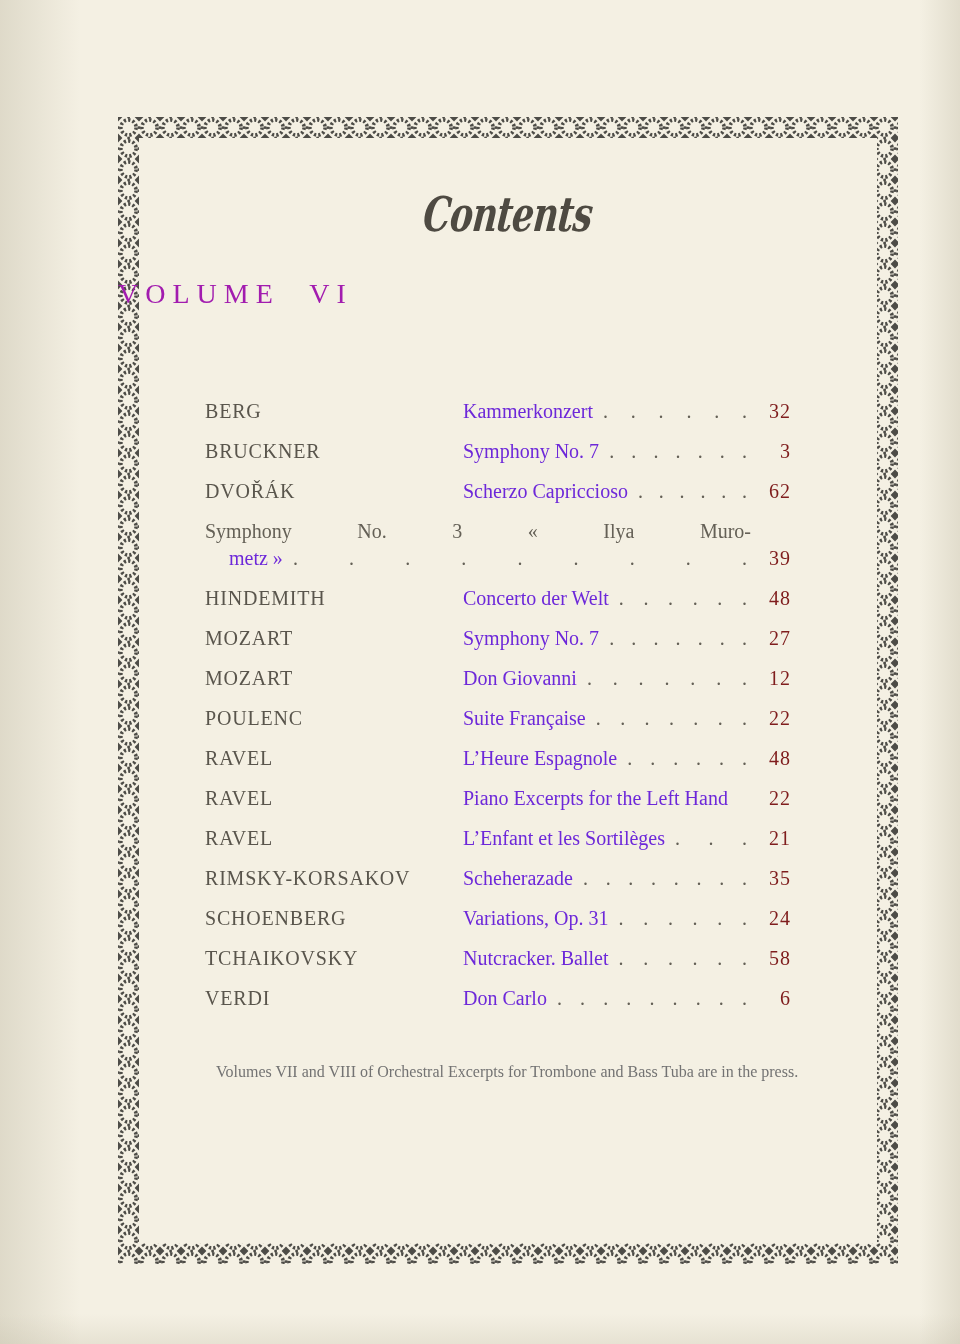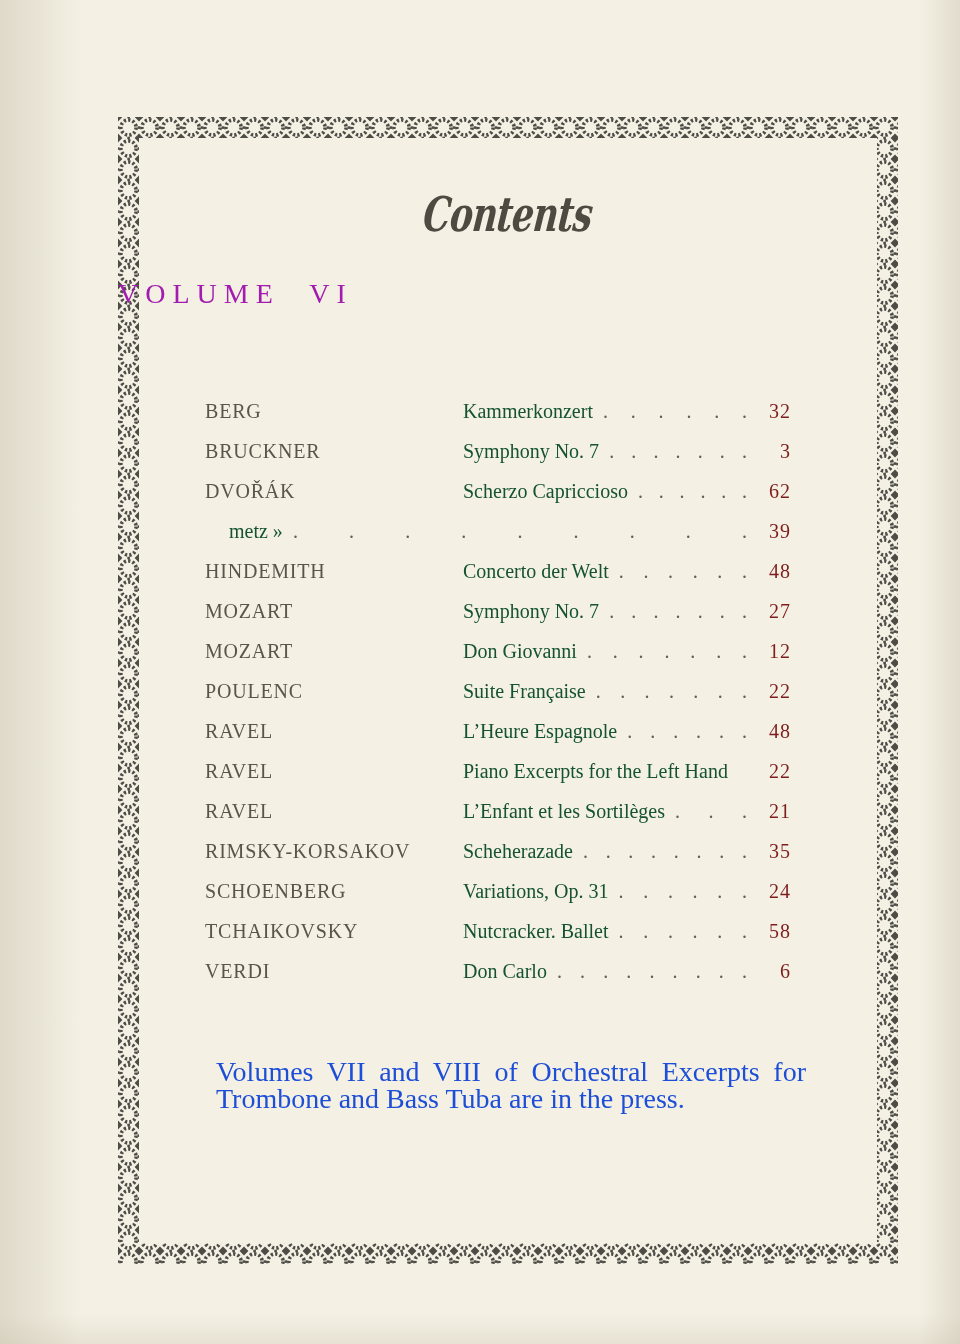--- a/index.html
+++ b/index.html
@@ -59,21 +59,21 @@
   }
   .row {
     display: flex; align-items: baseline;
     line-height: 27px; margin-bottom: 13px;
   }
   .comp {
     width: 258px; flex-shrink: 0;
     letter-spacing: 0.8px;
     color: #59554c;
   }
-  .work { white-space: nowrap; color: #14532d; }
+  .work { white-space: nowrap; color: #6d28d9; }
   .dots {
     flex: 1 1 auto; min-width: 0;
     margin: 0 8px 0 10px;
     text-align: justify;
     text-align-last: justify;
     color: #646056;
   }
   .num {
     width: 36px; flex-shrink: 0;
     text-align: right;
@@ -84,23 +84,23 @@
   .wline1 {
     text-align: justify; text-align-last: justify;
     padding-right: 40px;
     white-space: normal;
     color: #646056;
   }
   .wline2 { display: flex; align-items: flex-end; }
   .wline2 .work { padding-left: 24px; }
   .footer-note {
     position: absolute; left: 98px; top: 1058px; width: 590px;
-    font-size: 28px; line-height: 27px;
+    font-size: 16px; line-height: 27px;
     text-align: justify;
-    color: #1d4ed8;
+    color: #737373;
   }
 </style>
 </head>
 <body>
 
 <div class="page">
 
   <svg class="frame-svg" width="780" height="1147" viewBox="0 0 780 1147" aria-hidden="true">
     <defs>
       <path id="dm" d="M0 -4.4 L4.4 0 L0 4.4 L-4.4 0 Z" fill="#4d4c47"></path>
@@ -144,20 +144,21 @@
 
       <div class="row">
         <span class="comp">DVOŘÁK</span>
         <span class="work">Scherzo Capriccioso</span>
         <span class="dots">. . . . . .</span>
         <span class="num">62</span>
       </div>
 
       <div class="row">
         <div class="entry2">
+          <div class="wline1">Symphony No. 3 « Ilya Muro-</div>
           <div class="wline2">
             <span class="work">metz »</span>
             <span class="dots">. . . . . . . . .</span>
             <span class="num">39</span>
           </div>
         </div>
       </div>
 
       <div class="row">
         <span class="comp">HINDEMITH</span>

